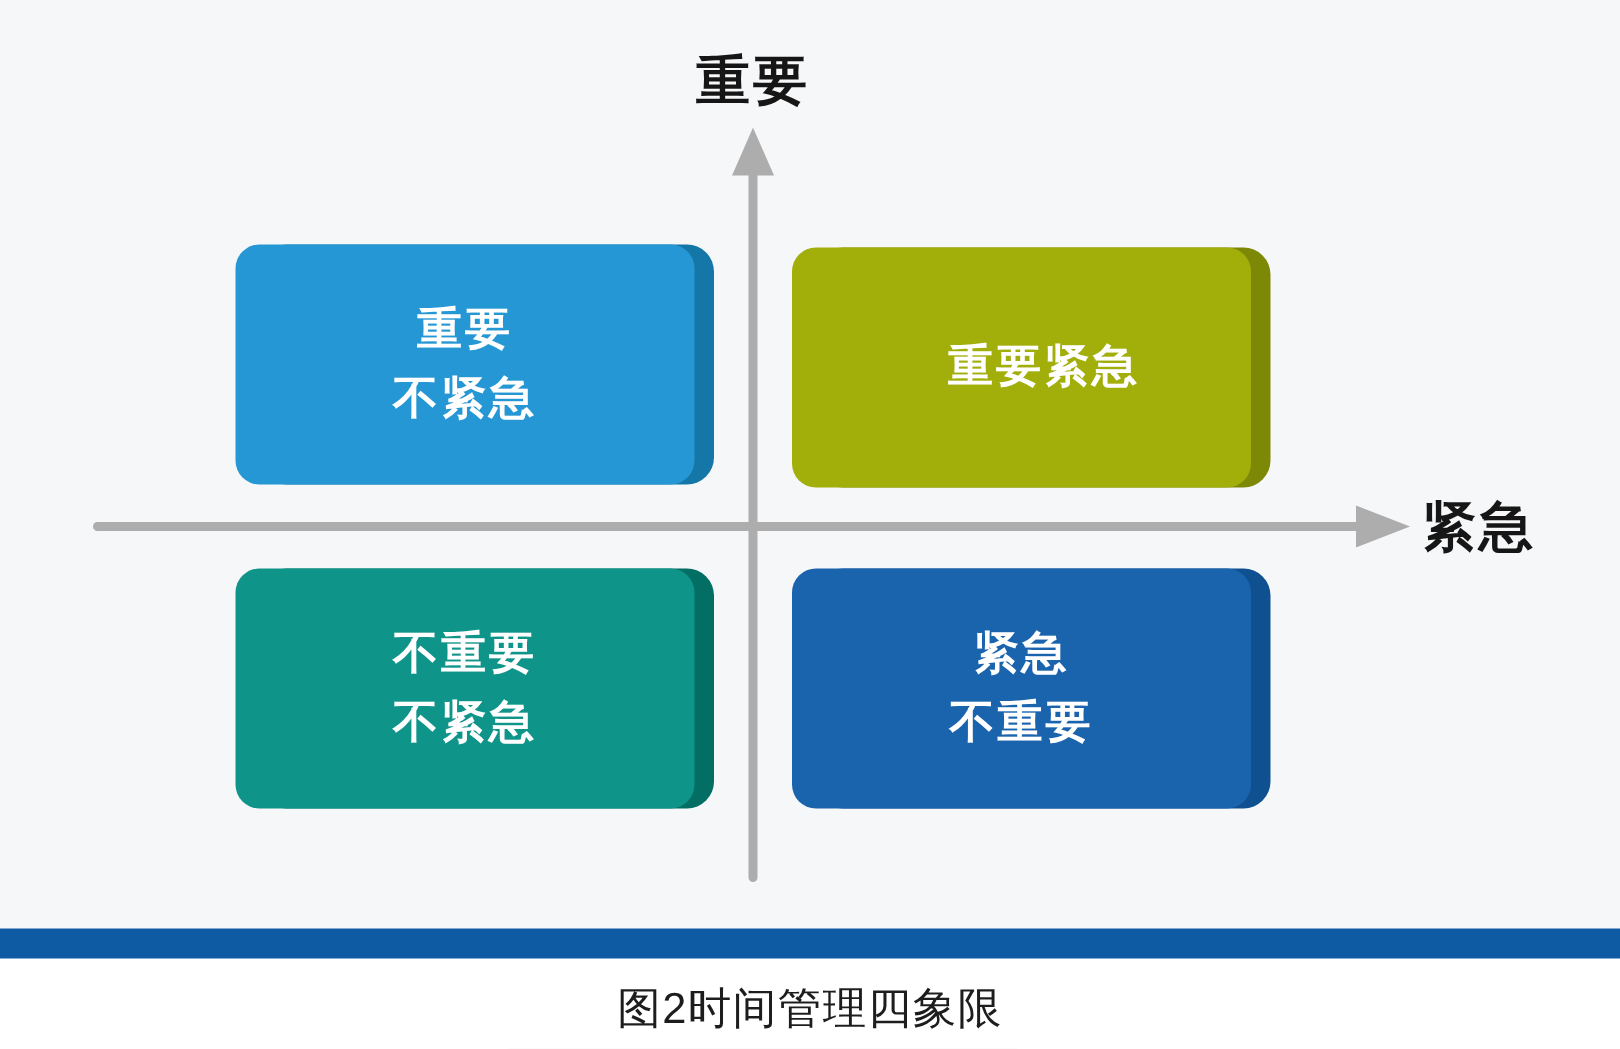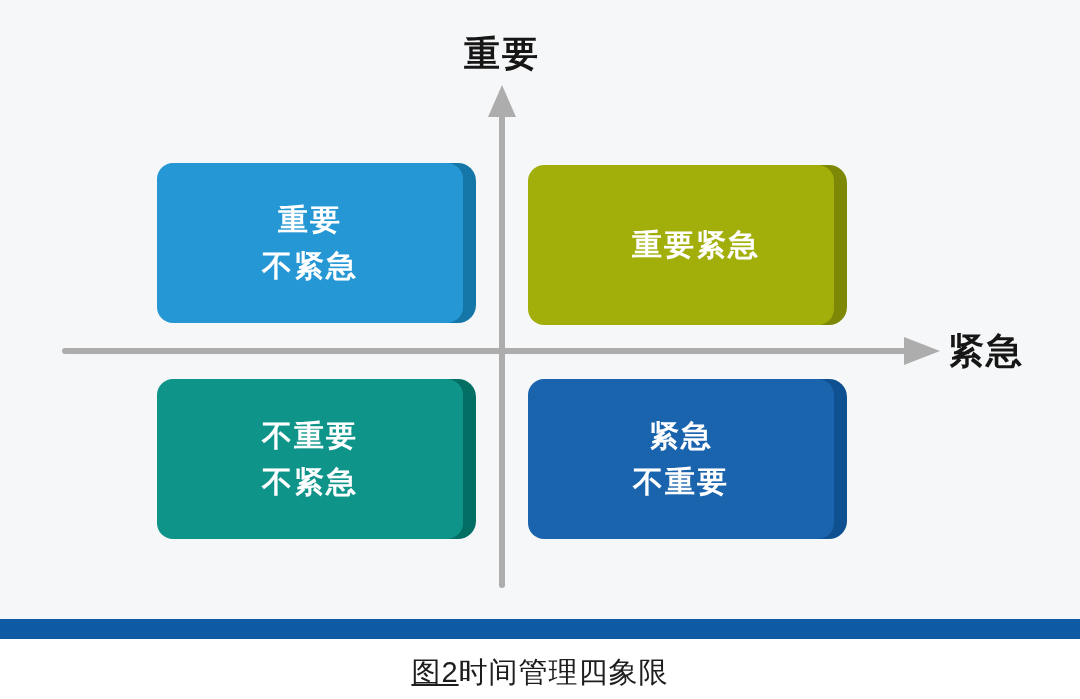--- a/index.html
+++ b/index.html
@@ -63,21 +63,21 @@
   
   .divider-bar{
     position:absolute;left:0;top:619px;width:1080px;height:20px;
     background:var(--bar,#0e5ba4);
   }
   .caption{
     position:absolute;left:0;top:653px;width:1080px;
     text-align:center;font-size:29px;color:#1d1d1d;font-weight:500;
     letter-spacing:1px;
   }
-  .caption .fig-no{text-decoration:underline;}
+  .caption .fig-no{}
 </style>
 </head>
 <body>
 
 <div class="stage">
 
   <div class="diagram-area">
 
     <div class="y-axis"></div>
     <div class="arrow-up"></div>

